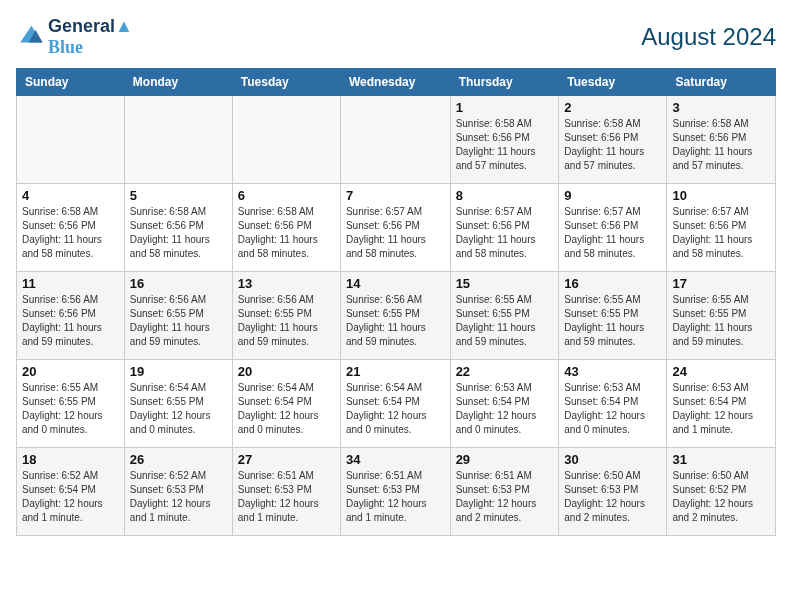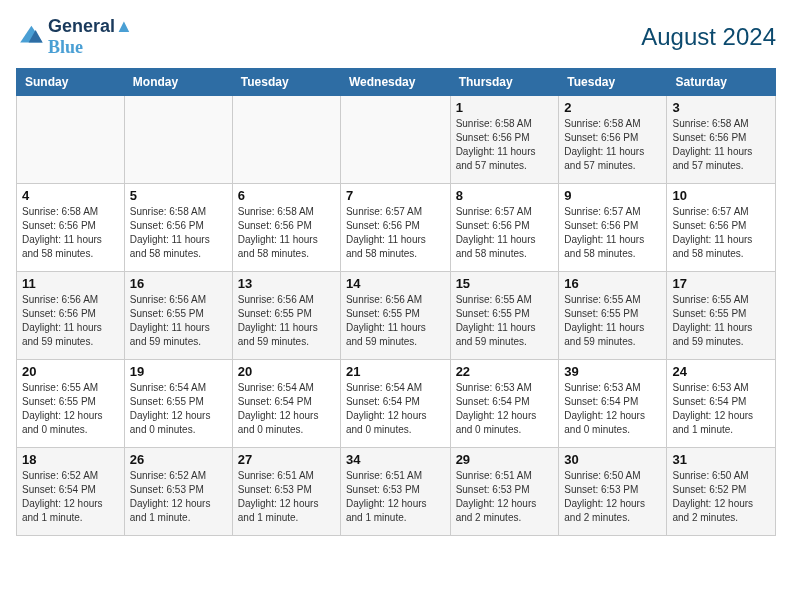--- a/index.html
+++ b/index.html
@@ -272,21 +272,21 @@
 and 0 minutes.</div>
         </td>
         <td>
           <div class="day-number">22</div>
           <div class="day-detail" style="white-space: pre-line;">Sunrise: 6:53 AM
 Sunset: 6:54 PM
 Daylight: 12 hours
 and 0 minutes.</div>
         </td>
         <td>
-          <div class="day-number">39</div>
+          <div class="day-number">43</div>
           <div class="day-detail" style="white-space: pre-line;">Sunrise: 6:53 AM
 Sunset: 6:54 PM
 Daylight: 12 hours
 and 0 minutes.</div>
         </td>
         <td>
           <div class="day-number">24</div>
           <div class="day-detail" style="white-space: pre-line;">Sunrise: 6:53 AM
 Sunset: 6:54 PM
 Daylight: 12 hours

